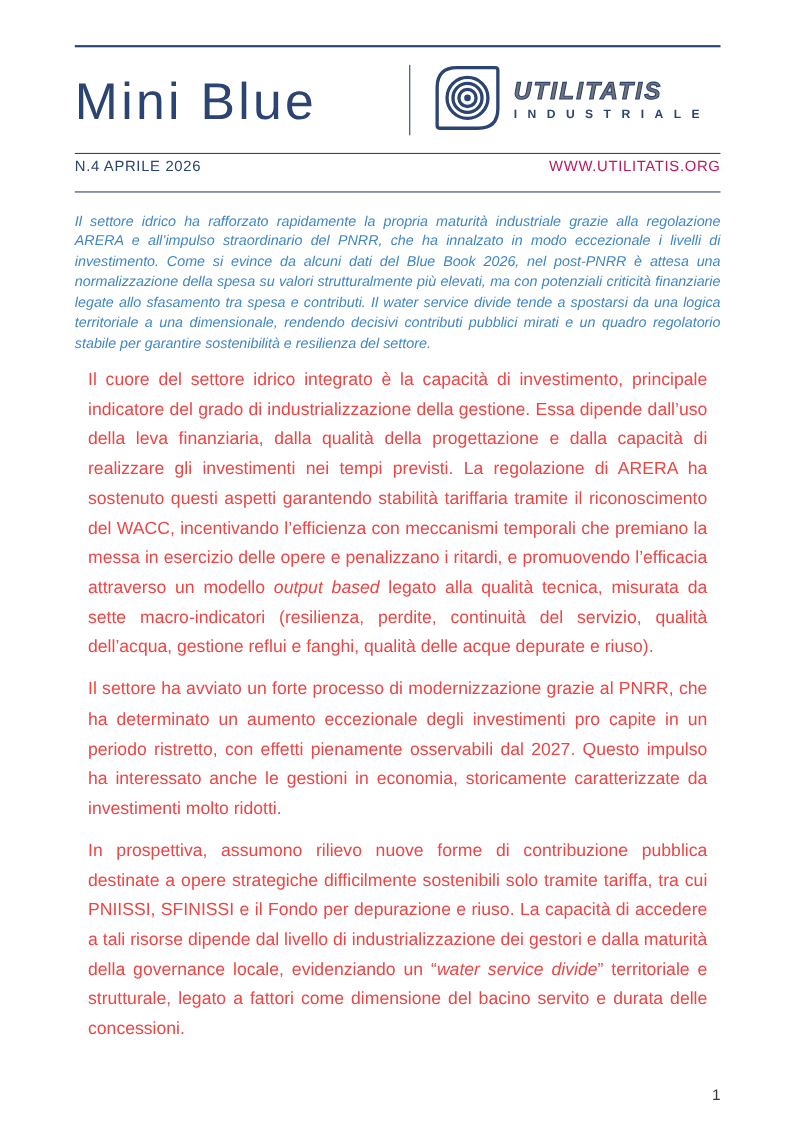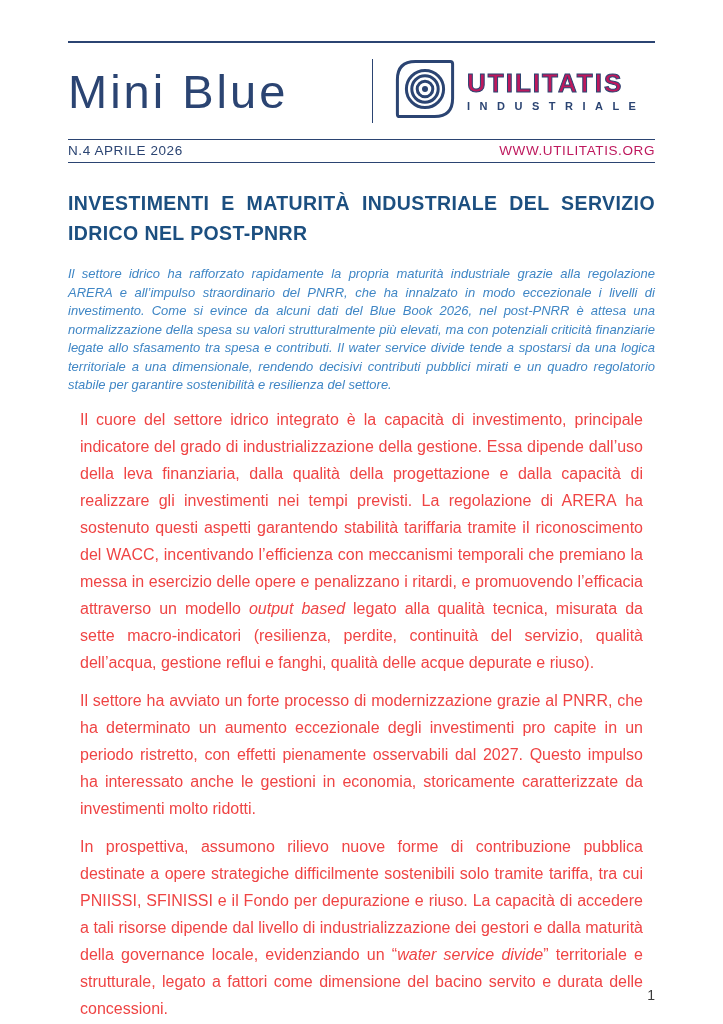--- a/index.html
+++ b/index.html
@@ -50,44 +50,45 @@
   }
   .logo {
     display: flex;
     align-items: center;
     gap: 12px;
     flex: 1;
   }
   .logo-mark { flex: 0 0 auto; }
   .logo-text { display: flex; flex-direction: column; line-height: 1; }
   .logo-name {
-    font-size: 26px;
+    font-size: 22px;
     font-weight: 700;
     letter-spacing: 2px;
-    color: #be185d;
+    color: #737373;
     -webkit-text-stroke: 1px #2b4472;
     white-space: nowrap;
+    font-style: italic;
   }
   .logo-sub {
     font-size: 11px;
     font-weight: 700;
     letter-spacing: 9.5px;
     color: #2b4472;
     margin-top: 5px;
     white-space: nowrap;
   }
 
   
   .issue-bar {
     border-top: 1.5px solid #2b4472;
     border-bottom: 1.5px solid #2b4472;
     display: flex;
     justify-content: space-between;
     align-items: center;
-    padding: 3px 0 4px;
+    padding: 3px 0 16px;
     font-size: 13.5px;
     font-weight: 500;
     letter-spacing: 0.6px;
     color: #2b4472;
     gap: 16px;
   }
   .issue-bar a {
     color: #be185d;
     text-decoration: none;
   }
@@ -159,21 +160,20 @@
         <span class="logo-sub">INDUSTRIALE</span>
       </span>
     </div>
   </div>
 
   <div class="issue-bar">
     <span>N.4 APRILE 2026</span>
     <a href="#">WWW.UTILITATIS.ORG</a>
   </div>
 
-  <h1 class="article-title">INVESTIMENTI E MATURITÀ INDUSTRIALE DEL SERVIZIO IDRICO NEL POST-PNRR</h1>
 
   <p class="lede">Il settore idrico ha rafforzato rapidamente la propria maturità industriale grazie alla regolazione ARERA e all’impulso straordinario del PNRR, che ha innalzato in modo eccezionale i livelli di investimento. Come si evince da alcuni dati del Blue Book 2026, nel post-PNRR è attesa una normalizzazione della spesa su valori strutturalmente più elevati, ma con potenziali criticità finanziarie legate allo sfasamento tra spesa e contributi. Il water service divide tende a spostarsi da una logica territoriale a una dimensionale, rendendo decisivi contributi pubblici mirati e un quadro regolatorio stabile per garantire sostenibilità e resilienza del settore.</p>
 
   <div class="body-copy">
     <p><span>Il cuore del settore idrico integrato è la capacità di investimento, principale indicatore del grado di industrializzazione della gestione. Essa dipende dall’uso della leva finanziaria, dalla qualità della progettazione e dalla capacità di realizzare gli investimenti nei tempi previsti. La regolazione di ARERA ha sostenuto questi aspetti garantendo stabilità tariffaria tramite il riconoscimento del WACC, incentivando l’efficienza con meccanismi temporali che premiano la messa in esercizio delle opere e penalizzano i ritardi, e promuovendo l’efficacia attraverso un modello </span><span class="it">output based</span><span> legato alla qualità tecnica, misurata da sette macro-indicatori (resilienza, perdite, continuità del servizio, qualità dell’acqua, gestione reflui e fanghi, qualità delle acque depurate e riuso).</span></p>
     <p><span>Il settore ha avviato un forte processo di modernizzazione grazie al PNRR, che ha determinato un aumento eccezionale degli investimenti pro capite in un periodo ristretto, con effetti pienamente osservabili dal 2027. Questo impulso ha interessato anche le gestioni in economia, storicamente caratterizzate da investimenti molto ridotti.</span></p>
     <p><span>In prospettiva, assumono rilievo nuove forme di contribuzione pubblica destinate a opere strategiche difficilmente sostenibili solo tramite tariffa, tra cui PNIISSI, SFINISSI e il Fondo per depurazione e riuso. La capacità di accedere a tali risorse dipende dal livello di industrializzazione dei gestori e dalla maturità della governance locale, evidenziando un “</span><span class="it">water service divide</span><span>” territoriale e strutturale, legato a fattori come dimensione del bacino servito e durata delle concessioni.</span></p>
     <p class="justify-last"></p>
   </div>
 

